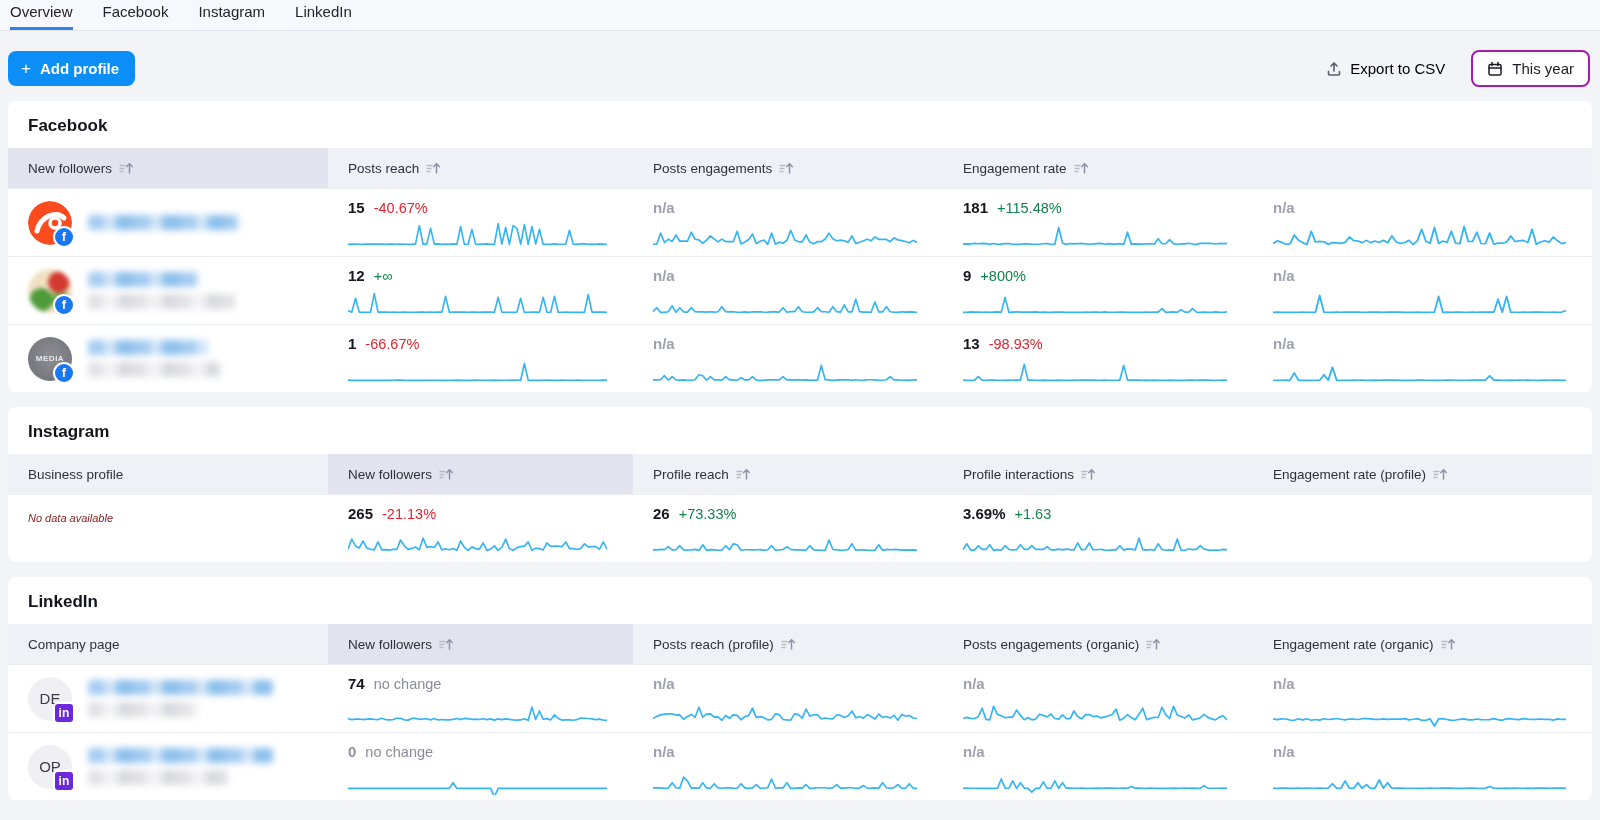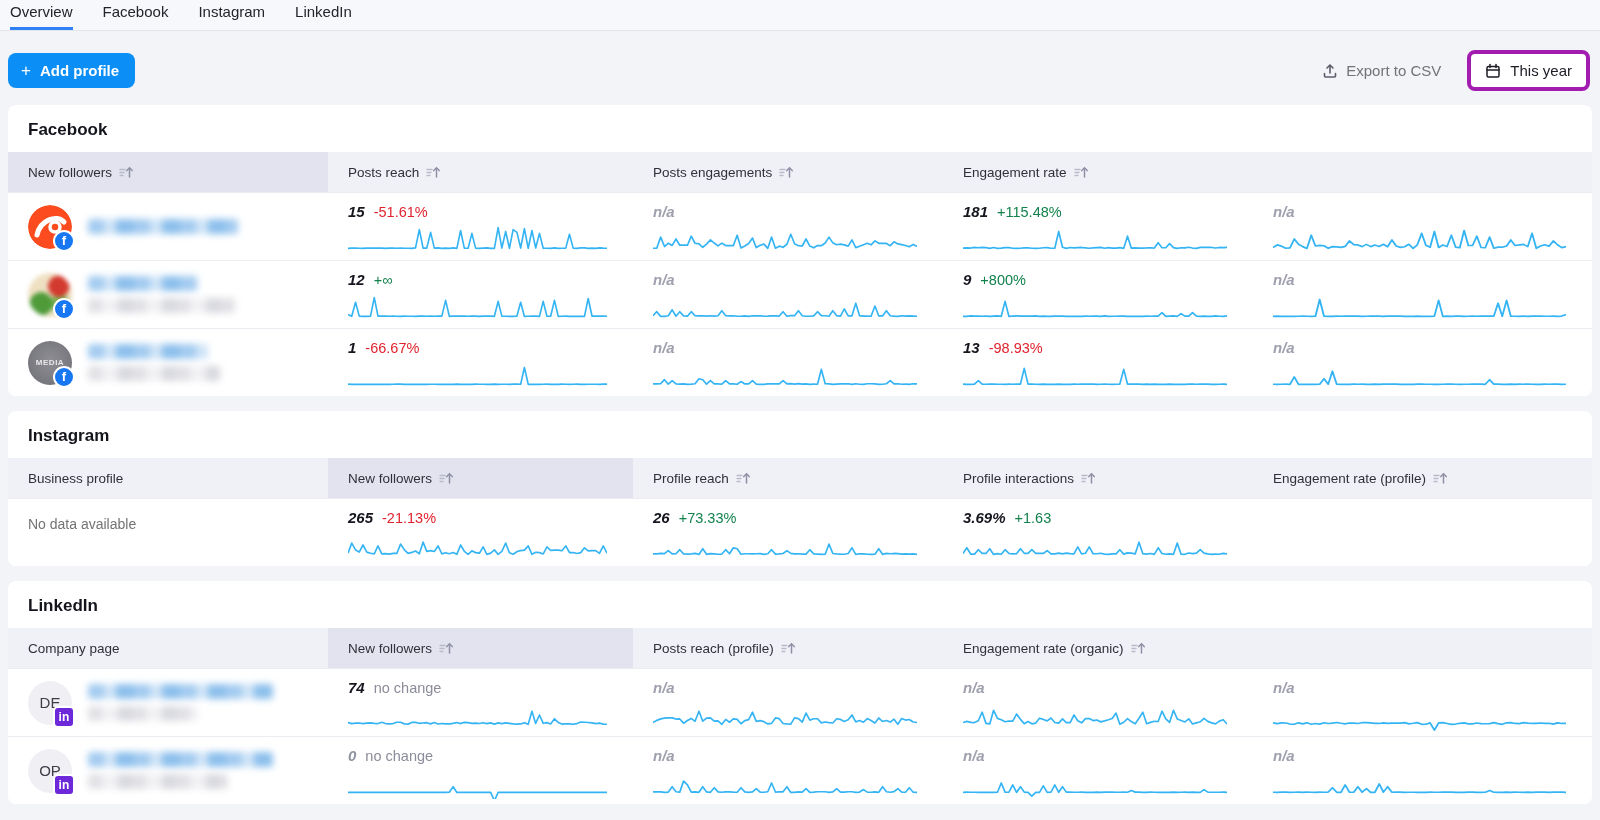--- a/index.html
+++ b/index.html
@@ -32,26 +32,26 @@
   }
   .btn-primary{
     display:inline-flex; align-items:center; gap:9px;
     background:var(--blue); color:#fff; border:none; border-radius:8px;
     font-size:15px; font-weight:700; padding:9px 16px 9px 13px; cursor:pointer;
     font-family:inherit;
   }
   .btn-primary .plus{ font-size:17px; font-weight:400; line-height:1; }
   .toolbar-right{ display:flex; align-items:center; gap:26px; }
   .export{
-    display:inline-flex; align-items:center; gap:8px; color:#737373;
+    display:inline-flex; align-items:center; gap:8px; color:#000000;
     font-size:15px; cursor:pointer;
   }
   .btn-outline{
     display:inline-flex; align-items:center; gap:9px;
-    background:#fff; border:4px solid #a21caf; border-radius:8px;
+    background:#fff; border:2px solid #a21caf; border-radius:8px;
     font-size:15px; color:#1c1d25; padding:8px 14px; cursor:pointer;
     font-family:inherit;
   }
   
   #sections{ padding:0 8px; }
   .card{
     background:var(--card); border-radius:8px; margin-bottom:15px; overflow:hidden;
   }
   .card-title{
     font-size:17px; font-weight:700; padding:15px 20px 12px 20px; color:#14151c;
@@ -110,28 +110,28 @@
   .blur-bar.blue{
     background:repeating-linear-gradient(90deg,#a3cbf0 0 16px,#cfe4f7 16px 28px,#8cbfec 28px 46px);
   }
   .blur-bar.gray{
     background:repeating-linear-gradient(90deg,#dcdce1 0 14px,#efeff2 14px 30px,#d2d3d9 30px 44px);
     opacity:.85;
   }
   
   .cell{ padding:10px 26px 0 20px; }
   .val-line{ display:flex; align-items:baseline; gap:9px; font-size:15px; }
-  .val{ font-weight:700; color:#15161e;font-style:italic; }
+  .val{ font-weight:700; color:#15161e; }
   .val.na{ color:var(--na); font-weight:700; }
   .val.muted{ color:#9094a0; }
   .chg{ font-size:14.5px; }
   .chg.down{ color:var(--red); }
   .chg.up{ color:var(--green); }
   .chg.flat{ color:#8b8c99; }
-  .nodata{ font-size:14px; color:#737373; padding-top:7px; }
+  .nodata{ font-size:11px; color:#7f1d1d; padding-top:7px;font-style:italic; }
   .spark{ display:block; margin-top:3px; width:100%; height:32px; }
 </style>
 </head>
 <body>
 
 <div class="tabbar">
   <div class="tab active">Overview</div>
   <div class="tab">Facebook</div>
   <div class="tab">Instagram</div>
   <div class="tab">LinkedIn</div>
@@ -232,21 +232,21 @@
             </div>
             <span class="badge badge-fb">f</span>
           </div>
           <div class="names">
             <div class="blur-bar blue" style="width: 150px;"></div>
           </div>
         </div>
         <div class="cell">
           <div class="val-line">
             <span class="val">15</span>
-            <span class="chg down">-51.61%</span>
+            <span class="chg down">-40.67%</span>
           </div>
           <svg viewBox="0 0 285 34" preserveAspectRatio="none" class="spark">
             <polyline points="0.0,26.9 4.1,26.6 8.3,26.7 12.4,26.8 16.5,26.9 20.7,26.6 24.8,26.6 28.9,26.7 33.0,26.7 37.2,26.7 41.3,27.0 45.4,26.7 49.6,26.7 53.7,26.8 57.8,26.6 62.0,26.8 66.1,26.8 70.2,26.9 74.3,26.5 78.5,7.0 82.6,26.6 86.7,26.6 90.9,10.0 95.0,26.7 99.1,26.5 103.3,26.9 107.4,26.6 111.5,26.9 115.7,26.5 119.8,26.9 123.9,8.0 128.0,26.7 132.2,26.8 136.3,11.0 140.4,26.7 144.6,26.9 148.7,26.7 152.8,26.5 157.0,26.9 161.1,26.9 165.2,5.0 169.3,26.6 173.5,9.0 177.6,27.0 181.7,7.0 185.9,10.0 190.0,26.6 194.1,6.0 198.3,26.8 202.4,8.0 206.5,26.5 210.7,11.0 214.8,26.8 218.9,26.8 223.0,27.0 227.2,26.5 231.3,26.9 235.4,26.8 239.6,26.7 243.7,12.0 247.8,26.7 252.0,26.9 256.1,26.5 260.2,26.5 264.3,26.9 268.5,26.7 272.6,27.0 276.7,26.5 280.9,26.7 285.0,26.8" fill="none" stroke="#35b4f3" stroke-width="1.8" stroke-linejoin="round"></polyline>
           </svg>
         </div>
         <div class="cell">
           <div class="val-line">
             <span class="val na">n/a</span>
           </div>
           <svg viewBox="0 0 285 34" preserveAspectRatio="none" class="spark">
@@ -478,20 +478,32 @@
             <svg width="15" height="13" viewBox="0 0 15 13" fill="none" stroke-linecap="round">
               <path d="M1 3.5 H6" stroke="#b9bac9" stroke-width="1.4"></path>
               <path d="M1 6.5 H5" stroke="#b9bac9" stroke-width="1.4"></path>
               <path d="M1 9.5 H4" stroke="#b9bac9" stroke-width="1.4"></path>
               <path d="M10.5 11 V2.2" stroke="#8f90a6" stroke-width="1.5"></path>
               <path d="M7.8 4.6 L10.5 1.8 L13.2 4.6" stroke="#8f90a6" stroke-width="1.5" fill="none"></path>
             </svg>
           </span>
         </div>
         <div class="th">
+          <span class="th-label">Posts engagements (organic)</span>
+          <span class="sort-icon">
+            <svg width="15" height="13" viewBox="0 0 15 13" fill="none" stroke-linecap="round">
+              <path d="M1 3.5 H6" stroke="#b9bac9" stroke-width="1.4"></path>
+              <path d="M1 6.5 H5" stroke="#b9bac9" stroke-width="1.4"></path>
+              <path d="M1 9.5 H4" stroke="#b9bac9" stroke-width="1.4"></path>
+              <path d="M10.5 11 V2.2" stroke="#8f90a6" stroke-width="1.5"></path>
+              <path d="M7.8 4.6 L10.5 1.8 L13.2 4.6" stroke="#8f90a6" stroke-width="1.5" fill="none"></path>
+            </svg>
+          </span>
+        </div>
+        <div class="th">
           <span class="th-label">Engagement rate (organic)</span>
           <span class="sort-icon">
             <svg width="15" height="13" viewBox="0 0 15 13" fill="none" stroke-linecap="round">
               <path d="M1 3.5 H6" stroke="#b9bac9" stroke-width="1.4"></path>
               <path d="M1 6.5 H5" stroke="#b9bac9" stroke-width="1.4"></path>
               <path d="M1 9.5 H4" stroke="#b9bac9" stroke-width="1.4"></path>
               <path d="M10.5 11 V2.2" stroke="#8f90a6" stroke-width="1.5"></path>
               <path d="M7.8 4.6 L10.5 1.8 L13.2 4.6" stroke="#8f90a6" stroke-width="1.5" fill="none"></path>
             </svg>
           </span>

